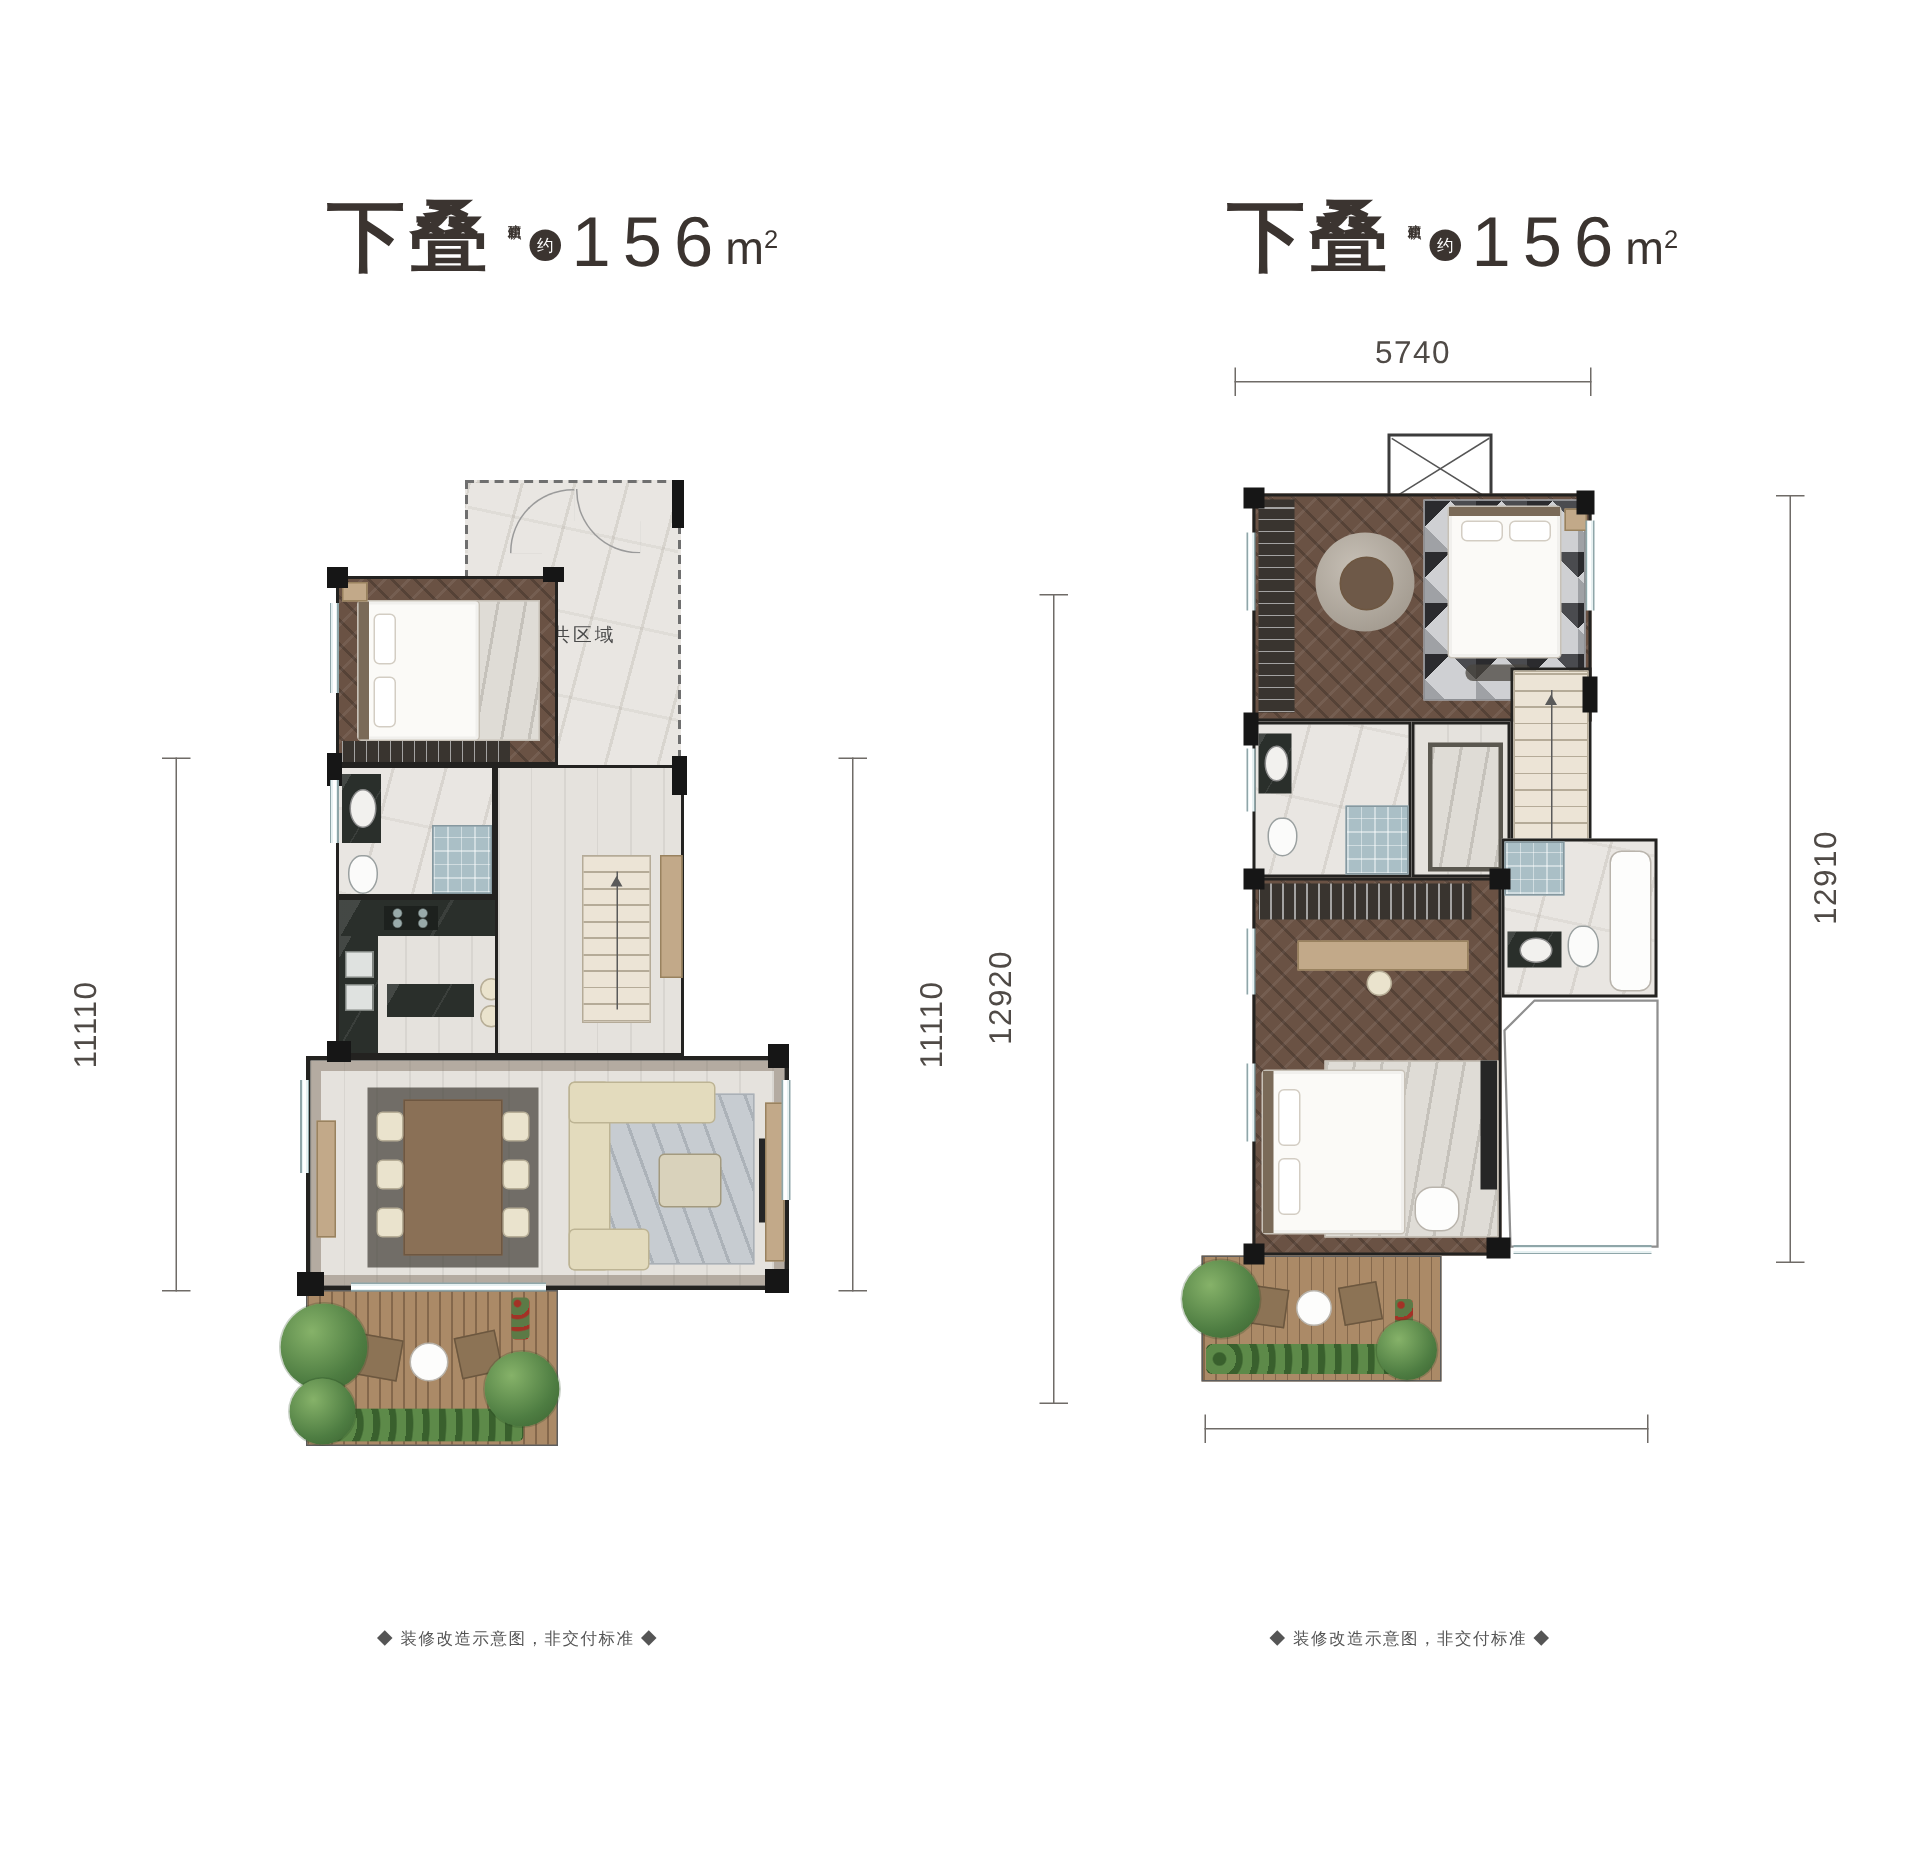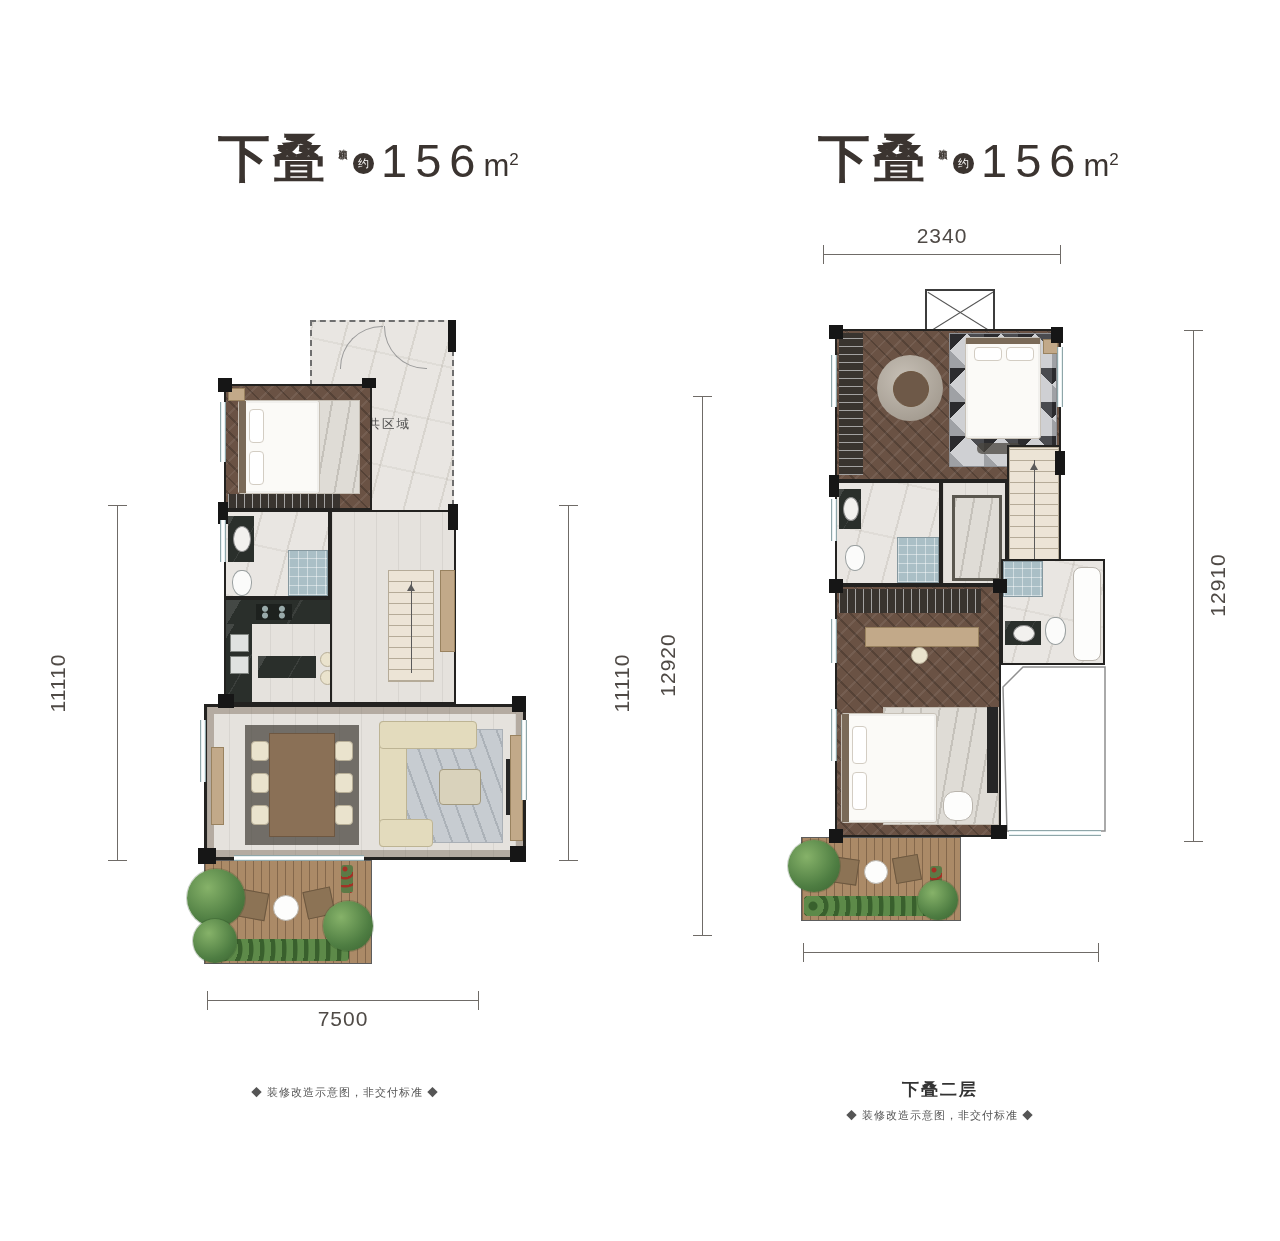--- a/index.html
+++ b/index.html
@@ -125,26 +125,22 @@
 
   <div class="plan-title" style="left:818px;top:124px;">
     <span class="t-main">下叠</span>
     <span class="t-area">建筑面积</span>
     <span class="t-approx">约</span>
     <span class="t-value">156</span>
     <span class="t-unit"><span>m</span><sup>2</sup></span>
   </div>
 
   <div class="dim-h" style="left:823px;top:224px;width:238px;">
-    <span class="dim-num">2340</span>
+    <span class="dim-num">5740</span>
     <div class="hline"></div>
-  </div>
-  <div class="dim-h below" style="left:207px;top:1000px;width:272px;">
-    <div class="hline"></div>
-    <span class="dim-num">7500</span>
   </div>
   <div class="dim-h below" style="left:803px;top:952px;width:296px;">
     <div class="hline"></div>
     <span class="dim-num"></span>
   </div>
 
   <div class="dim-v" style="left:117px;top:505px;height:356px;"></div>
   <span class="vnum dim-num" style="left:18px;top:671px;">11110</span>
 
   <div class="dim-v" style="left:568px;top:505px;height:356px;"></div>
@@ -336,17 +332,16 @@
     <div class="win-v" style="left:36px;top:334px;height:44px;"></div>
     <div class="win-v" style="left:36px;top:424px;height:52px;"></div>
     <div class="win-v" style="left:262px;top:62px;height:60px;"></div>
     <div class="win-h" style="left:214px;top:545px;width:92px;"></div>
   </div>
 
   <div class="caption" style="left:205px;top:1078px;width:280px;">
     <div class="cap-note">◆ 装修改造示意图，非交付标准 ◆</div>
   </div>
   <div class="caption" style="left:800px;top:1078px;width:280px;">
-    <div class="cap-title">下叠二层</div>
     <div class="cap-note">◆ 装修改造示意图，非交付标准 ◆</div>
   </div>
 
 </div>
 
 </body></html>

